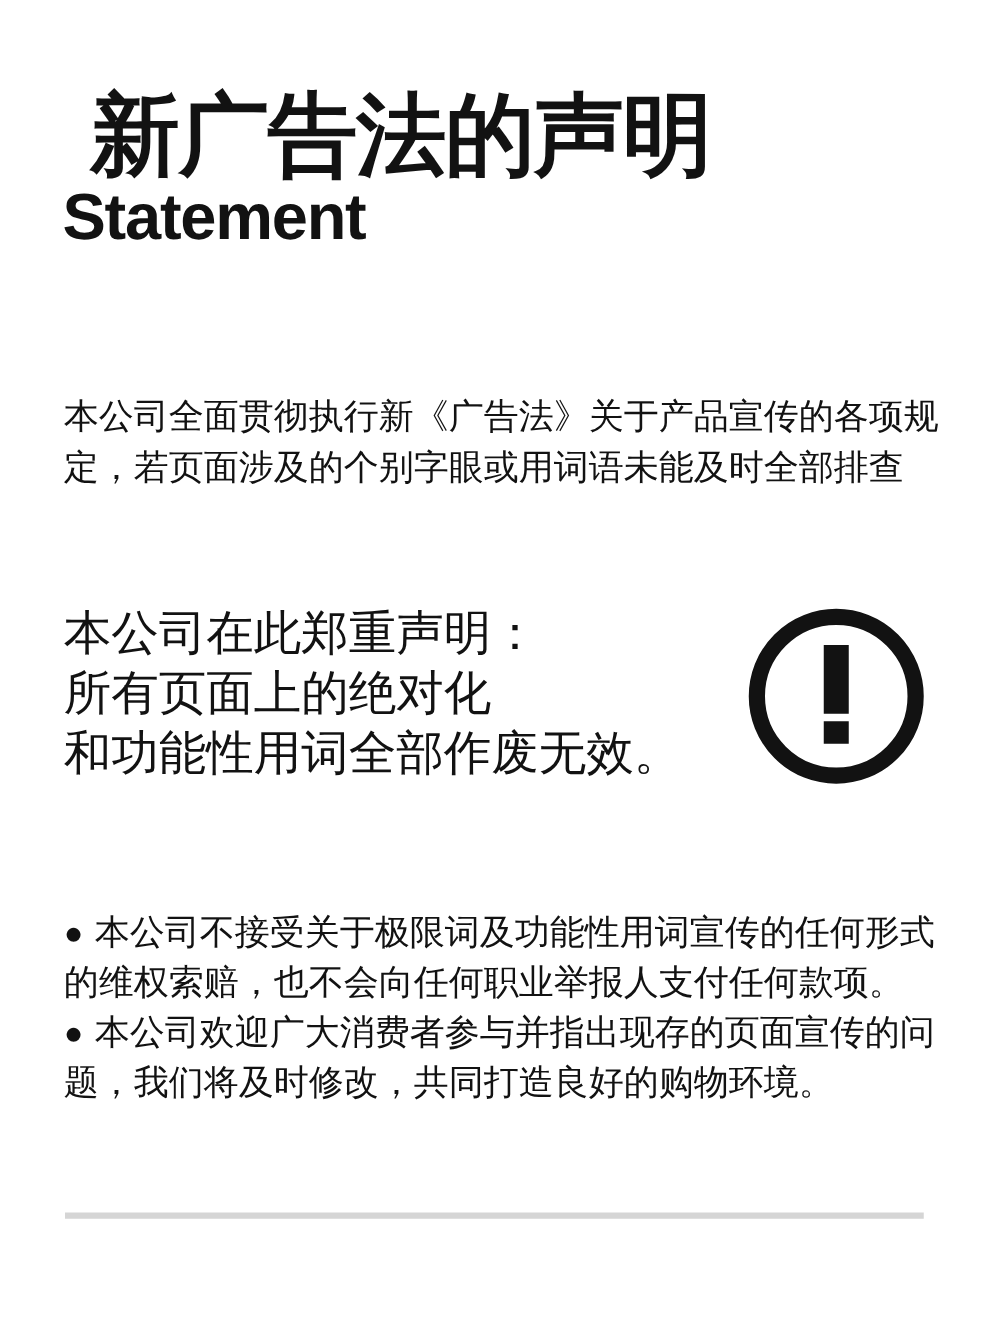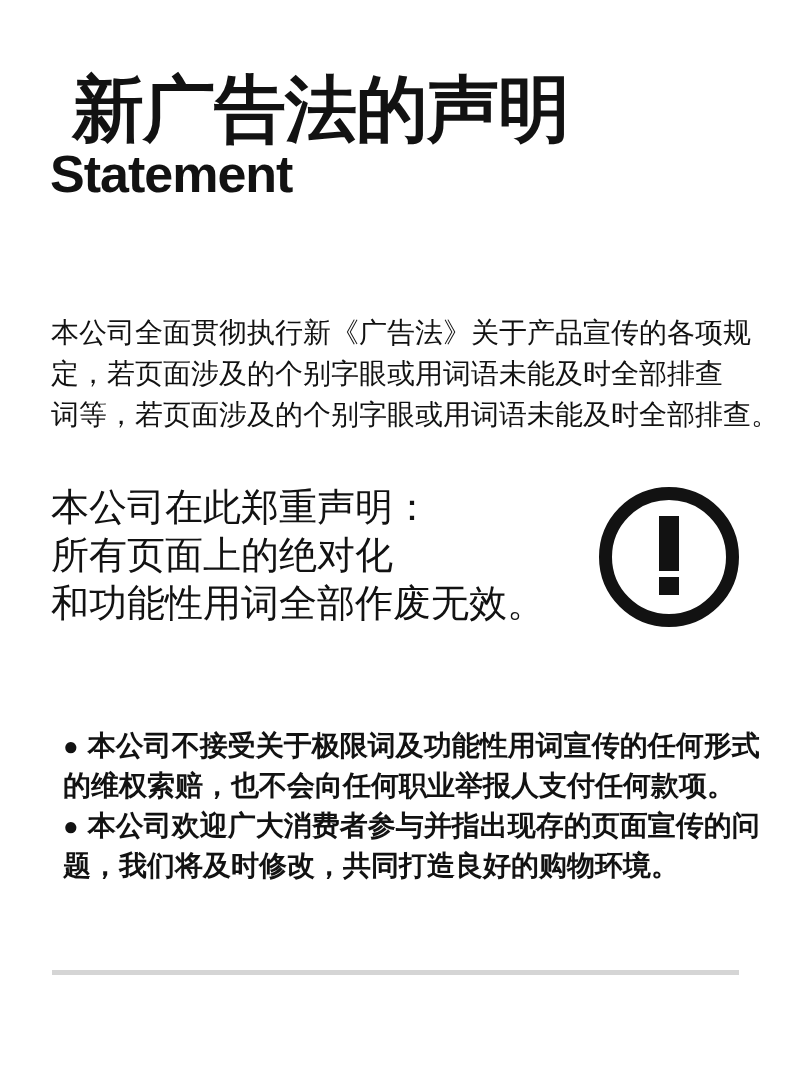--- a/index.html
+++ b/index.html
@@ -31,42 +31,41 @@
   }
   .statement{
     position:absolute;left:51px;top:483px;
     font-size:38px;line-height:48px;font-weight:400;
   }
   .icon-wrap{
     position:absolute;left:598px;top:486px;width:144px;height:144px;
   }
   .bullets{
     position:absolute;left:51px;top:726px;
-    font-size:28px;line-height:40px;font-weight:700;margin-left:12px;
+    font-size:28px;line-height:40px;font-weight:400;
   }
   .marker{
     display:inline-block;margin-right:9px;font-size:26px;vertical-align:baseline;
   }
   .divider{
     position:absolute;left:52px;top:970px;width:687px;height:5px;
     background:var(--divider-color);
   }
 </style>
 </head>
 <body>
 
 <div class="page">
 
   <h1 class="title-zh">新广告法的声明</h1>
   <h2 class="title-en">Statement</h2>
 
   <div class="intro">
     <div class="line">本公司全面贯彻执行新《广告法》关于产品宣传的各项规</div>
     <div class="line">定，若页面涉及的个别字眼或用词语未能及时全部排查</div>
-    <div class="line">词等，若页面涉及的个别字眼或用词语未能及时全部排查。</div>
   </div>
 
   <div class="statement">
     <div class="line">本公司在此郑重声明：</div>
     <div class="line">所有页面上的绝对化</div>
     <div class="line">和功能性用词全部作废无效。</div>
   </div>
 
   <div class="icon-wrap">
     <svg width="144" height="144" viewBox="0 0 144 144" aria-hidden="true">

